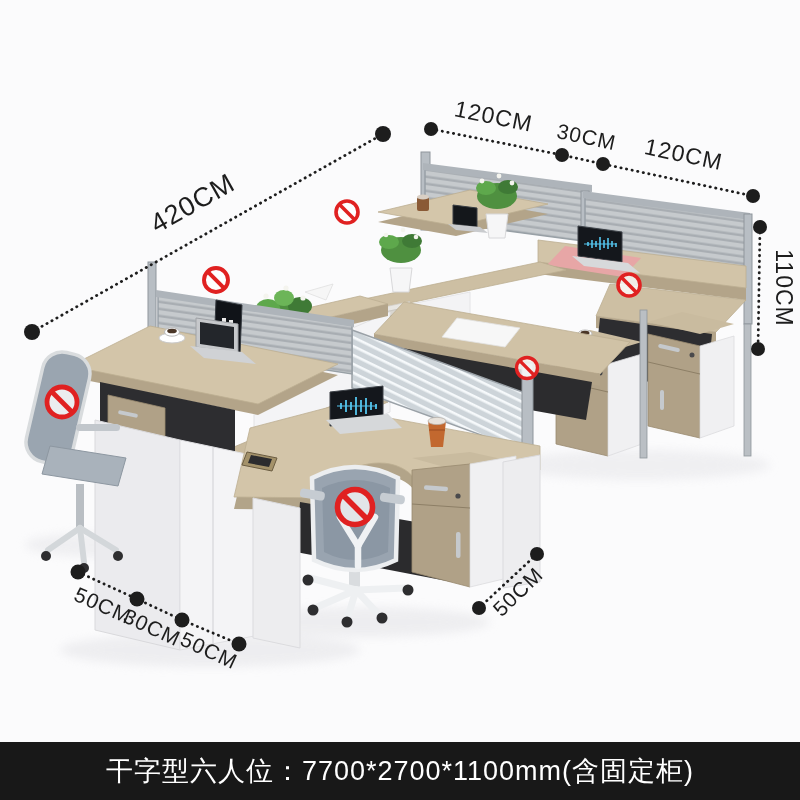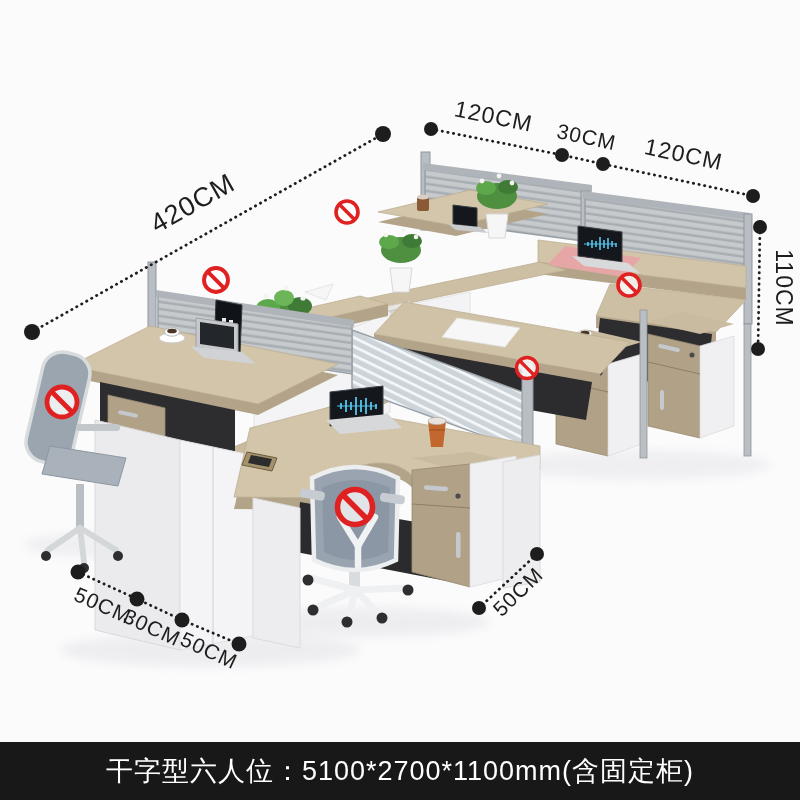--- a/index.html
+++ b/index.html
@@ -344,15 +344,15 @@
     <g>
       <path d="M537,554 L479,608" fill="none" stroke-width="2.8" stroke-dasharray="0.3 5.4" stroke-linecap="round"></path>
       <circle cx="537" cy="554" r="7" stroke="none"></circle>
           <circle cx="479" cy="608" r="7" stroke="none"></circle>
       <text class="dim dim-small" transform="translate(523,597) rotate(-44)" text-anchor="middle" stroke="none">50CM</text>
     </g>
   </g>
 </svg>
 
 <div id="caption-bar">
-  <span>干字型六人位：5100*2700*1100mm(含固定柜)</span>
+  <span>干字型六人位：7700*2700*1100mm(含固定柜)</span>
 </div>
 </div>
 
 </body></html>

